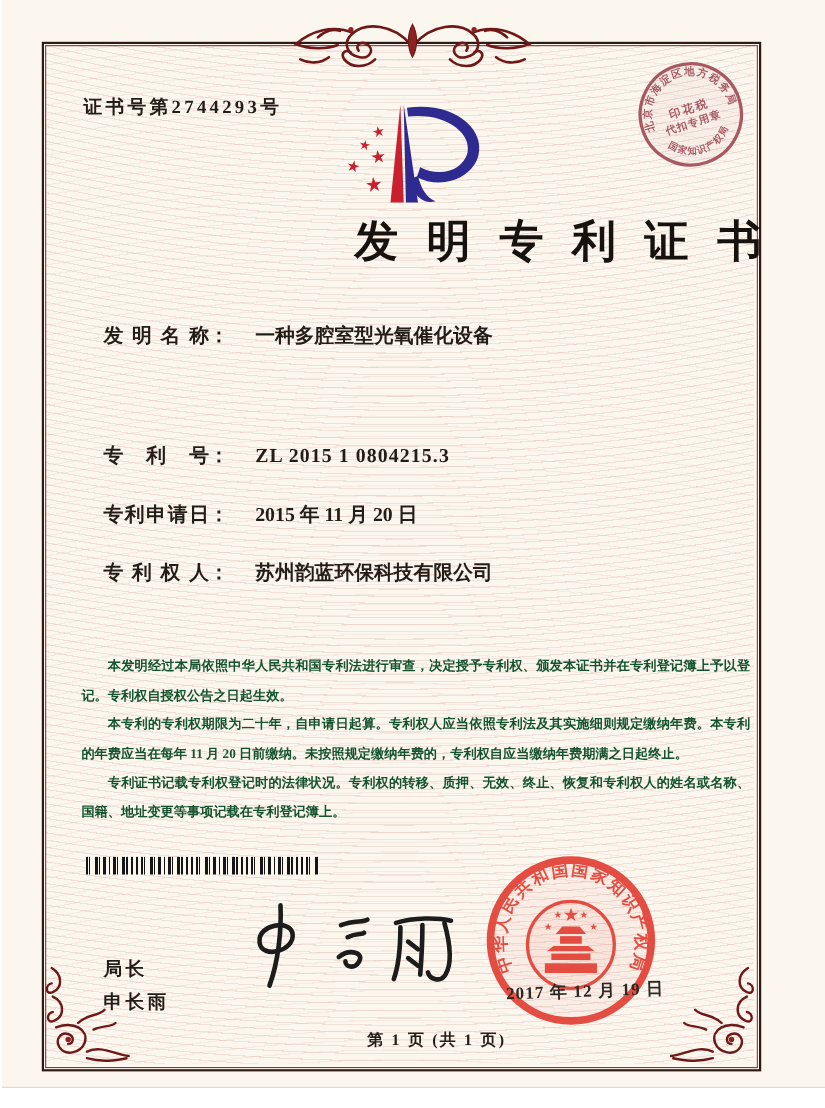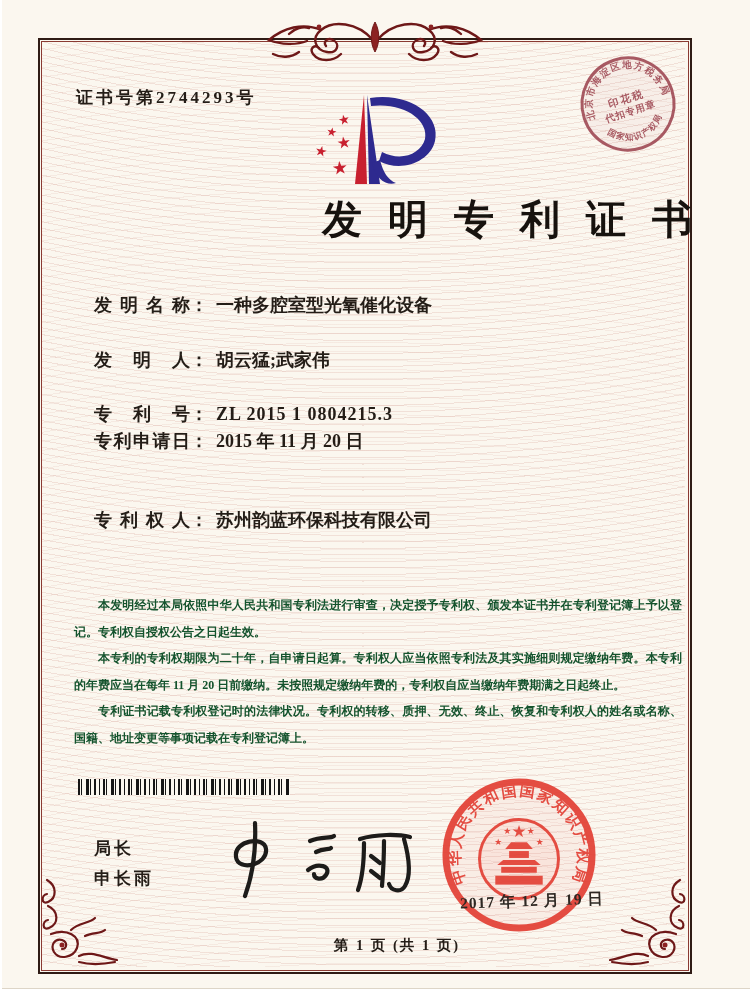--- a/index.html
+++ b/index.html
@@ -12,30 +12,30 @@
   .frame .inner{position:absolute;inset:1px;border:1px solid #8a3a32;}
   .texture{position:absolute;left:39px;top:41px;width:644px;height:926px;background:
      repeating-radial-gradient(circle at 50% -1300px, rgba(197,121,109,.18) 0 1px, rgba(0,0,0,0) 1px 6.5px),
      repeating-radial-gradient(circle at 50% 2300px, rgba(197,121,109,.10) 0 1px, rgba(0,0,0,0) 1px 9px);}
   .cert-no{position:absolute;left:74px;top:86px;font-size:17px;font-weight:600;letter-spacing:3px;}
   .logo{position:absolute;left:281px;top:84px;}
   .title{position:absolute;left:0;top:192px;width:716px;margin:0;text-align:right;
          font-size:40px;font-weight:700;letter-spacing:26px;text-indent:26px;color:#17120e;}
   .row{position:absolute;left:92px;font-size:18px;font-weight:600;white-space:nowrap;}
   .flabel{display:inline-block;width:96px;text-align:justify;text-align-last:justify;}
-  .fval{margin-left:8px;}
+  .fval{margin-left:24px;}
   .num{letter-spacing:1px;}
   .body-text{position:absolute;left:72px;top:592px;width:608px;font-size:12px;line-height:26.5px;
              color:#14532d;font-weight:700;text-align:justify;}
   .body-text p{margin:0;text-indent:2em;}
   .barcode{position:absolute;left:76px;top:779px;width:212px;height:16px;background:
     repeating-linear-gradient(90deg,#151515 0 2px,#fbf7ef 2px 3px,#151515 3px 4px,#fbf7ef 4px 8px,
       #151515 8px 11px,#fbf7ef 11px 12px,#151515 12px 13px,#fbf7ef 13px 16px,#151515 16px 18px,
       #fbf7ef 18px 21px,#151515 21px 22px,#fbf7ef 22px 25px);}
-  .signer{position:absolute;left:92px;top:834px;font-size:17px;font-weight:600;
+  .signer{position:absolute;left:92px;top:866px;font-size:17px;font-weight:600;
           letter-spacing:3px;line-height:30px;}
   .signature{position:absolute;left:210px;top:816px;}
   .seal{position:absolute;left:438px;top:776px;opacity:.9;}
   .seal-date{position:absolute;left:458px;top:891px;font-size:15.5px;font-weight:700;
              letter-spacing:1px;color:#2e2823;transform:rotate(-2deg);}
   .stamp{position:absolute;left:576px;top:54px;transform:rotate(-18deg);opacity:.85;}
   .footer{position:absolute;left:0;top:936px;width:716px;text-align:center;
           font-size:14.5px;font-weight:600;letter-spacing:2px;margin-left:37px;}
   .orn-top{position:absolute;left:241px;top:14px;}
   .flourish{position:absolute;}
@@ -102,27 +102,24 @@
       <polygon points="84,11 86,100 97,100" fill="#2e2a8f"></polygon>
       <path d="M87,14 C128,8 158,32 152,57 C147,78 118,89 96,77 L99,68 C118,78 138,70 142,55 C146,37 122,18 88,22 Z" fill="#2e2a8f"></path>
       <path d="M97,76 C100,88 105,96 113,99 C104,102 93,96 89,79 Z" fill="#2e2a8f"></path>
     </svg>
 
     <h1 class="title">发明专利证书</h1>
 
     <div class="row" style="top:293px">
       <span class="flabel">发明名称</span><span>：</span><span class="fval">一种多腔室型光氧催化设备</span>
     </div>
-    <div class="row" style="top:348px">
-      <span class="flabel">发明人</span><span>：</span><span class="fval">胡云猛;武家伟</span>
-    </div>
     <div class="row" style="top:402px">
       <span class="flabel">专利号</span><span>：</span><span class="fval num">ZL 2015 1 0804215.3</span>
     </div>
-    <div class="row" style="top:429px">
+    <div class="row" style="top:456px">
       <span class="flabel">专利申请日</span><span>：</span><span class="fval">2015 年 11 月 20 日</span>
     </div>
     <div class="row" style="top:508px">
       <span class="flabel">专利权人</span><span>：</span><span class="fval">苏州韵蓝环保科技有限公司</span>
     </div>
 
     <div class="body-text">
       <p>本发明经过本局依照中华人民共和国专利法进行审查，决定授予专利权、颁发本证书并在专利登记簿上予以登记。专利权自授权公告之日起生效。</p>
       <p>本专利的专利权期限为二十年，自申请日起算。专利权人应当依照专利法及其实施细则规定缴纳年费。本专利的年费应当在每年 11 月 20 日前缴纳。未按照规定缴纳年费的，专利权自应当缴纳年费期满之日起终止。</p>
       <p>专利证书记载专利权登记时的法律状况。专利权的转移、质押、无效、终止、恢复和专利权人的姓名或名称、国籍、地址变更等事项记载在专利登记簿上。</p>

